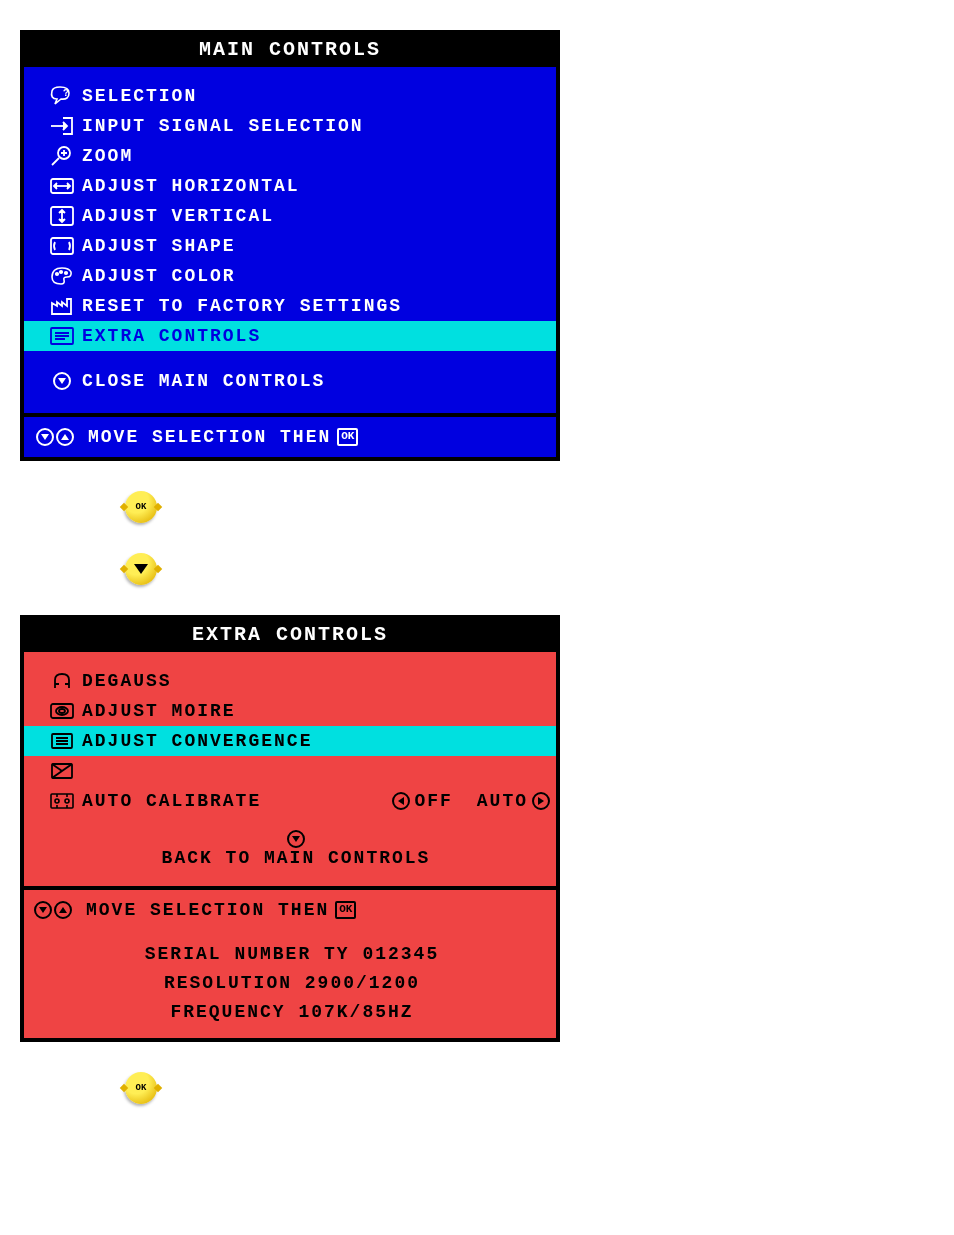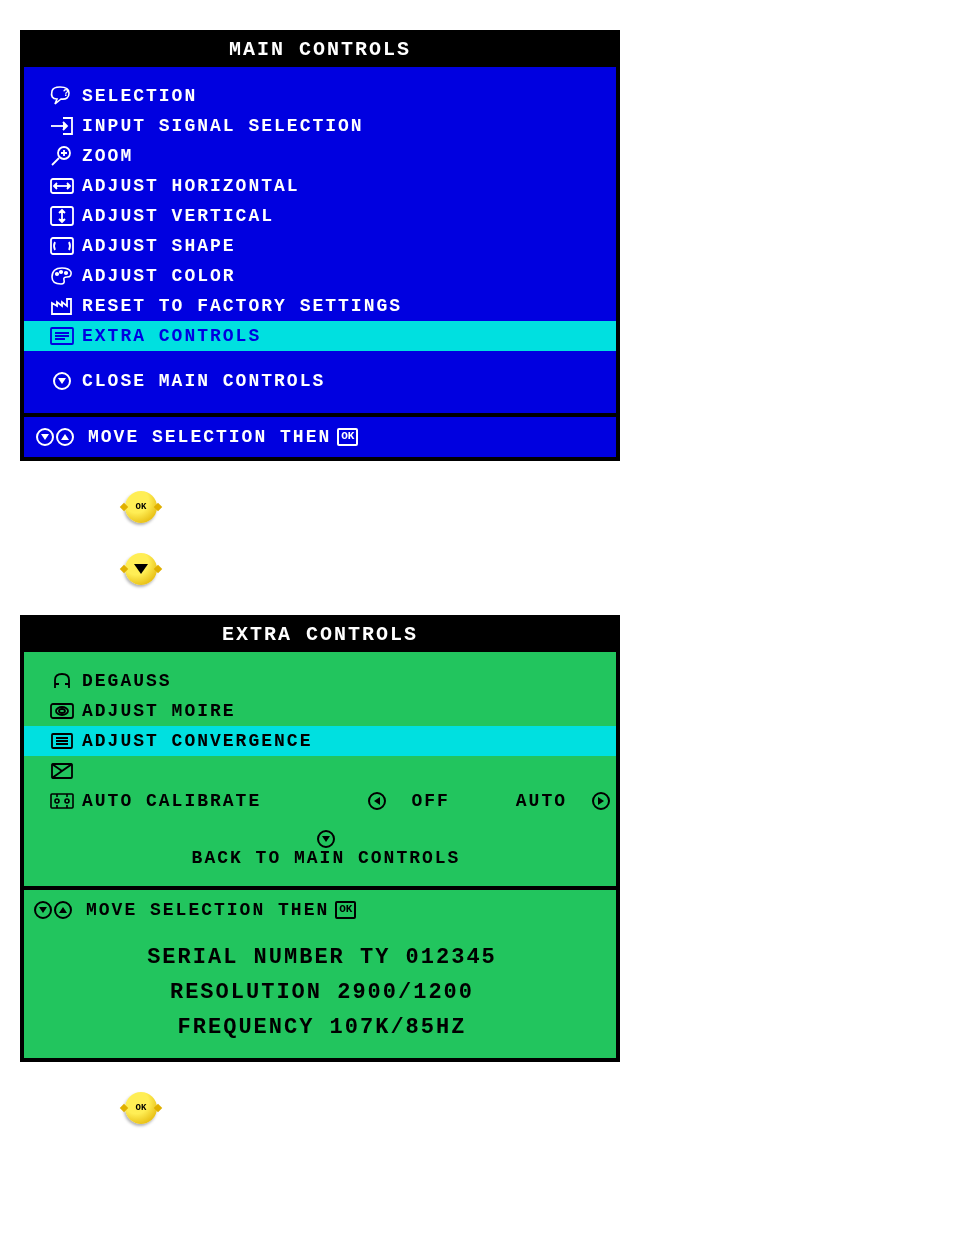--- a/index.html
+++ b/index.html
@@ -6,31 +6,31 @@
   body {
     background: #fff;
     font-family: "Courier New", monospace;
     font-weight: bold;
     letter-spacing: 2px;
     width: 954px;
   }
   .osd {
     border: 4px solid #000;
     margin: 30px 4px 0 20px;
-    width: 600px;
+    width: 540px;
   }
   .osd-title {
     background:#000;
     color:#fff;
     text-align:center;
     padding: 4px 0 6px;
     font-size: 20px;
   }
   .osd-blue { background:#0000e0; color:#fff; }
-  .osd-white { background:#22c55e; color:#000;font-family:Liberation Mono, monospace; }
+  .osd-white { background:#ef4444; color:#000;font-family:Liberation Mono, monospace; }
   .menu-list { padding: 14px 0 4px 0; }
   .menu-row {
     display:flex;
     align-items:center;
     height:30px;
     padding: 0 6px 0 18px;
     font-size:18px;
   }
   .menu-row.selected-blue { background:#00e0e0; color:#0000e0; }
   .menu-row.selected-white { background:#00e0e0; color:#000; }
@@ -53,39 +53,39 @@
     display:inline-block;
     border:2px solid currentColor;
     border-radius:2px;
     padding:0 2px;
     font-size:11px;
     letter-spacing:0;
     vertical-align:middle;
     line-height:1.2;
     margin-left:6px;
   }
-  .info-lines { text-align:center; padding: 20px 0 10px; font-size:22px; }
+  .info-lines { text-align:center; padding: 20px 0 10px; font-size:18px; }
   .info-lines div { line-height: 1.6; }
   .yellow-btn {
     width:32px; height:32px;
     margin: 30px 0 30px 125px;
     background: radial-gradient(circle at 35% 30%, #ffee55 40%, #e0b000 90%);
     border-radius:50%;
     position:relative;
     display:flex; align-items:center; justify-content:center;
     box-shadow: -1px 2px 3px rgba(0,0,0,.3);
   }
   .yellow-btn:before, .yellow-btn:after {
     content:""; position:absolute; top:50%; width:6px; height:6px;
     background:#e0b000; transform:translateY(-50%) rotate(45deg);
   }
   .yellow-btn:before { left:-4px; } .yellow-btn:after { right:-4px; }
   .yellow-btn .ok-label { font-size:9px; font-weight:bold; letter-spacing:0; color:#000; }
   .yellow-btn .tri-down { width:0;height:0;border-left:7px solid transparent;border-right:7px solid transparent;border-top:10px solid #000; }
-  .auto-right { display:flex; gap:25px; align-items:center; }
+  .auto-right { display:flex; gap:4px; align-items:center; }
   .circ { display:inline-flex; align-items:center; justify-content:center; border:2px solid currentColor; border-radius:50%; width:18px; height:18px; }
   .circ .t-l { width:0;height:0;border-top:4px solid transparent;border-bottom:4px solid transparent;border-right:6px solid currentColor; }
   .circ .t-r { width:0;height:0;border-top:4px solid transparent;border-bottom:4px solid transparent;border-left:6px solid currentColor; }
   .circ .t-d { width:0;height:0;border-left:4px solid transparent;border-right:4px solid transparent;border-top:6px solid currentColor; }
   .circ .t-u { width:0;height:0;border-left:4px solid transparent;border-right:4px solid transparent;border-bottom:6px solid currentColor; }
   .footer-icons { display:flex; gap:2px; margin-right:14px; }
 </style>
 </head>
 <body>
 

